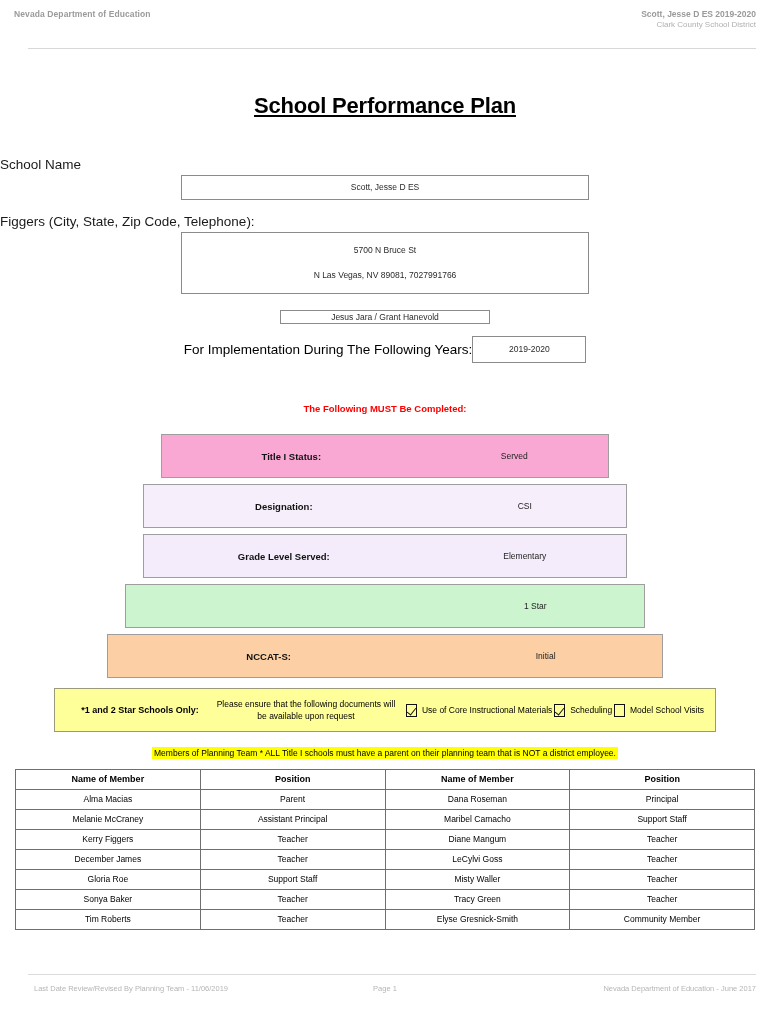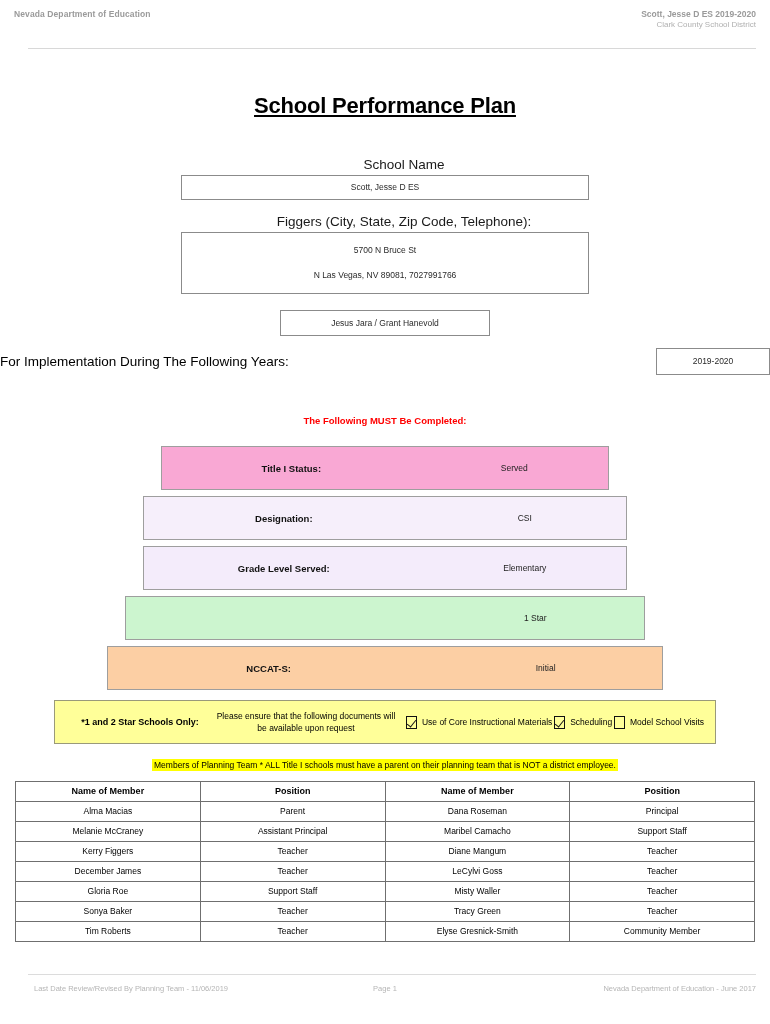--- a/index.html
+++ b/index.html
@@ -67,25 +67,24 @@
     margin-top: 55px;
     letter-spacing: -0.2px;
     text-decoration: underline;
   }
 
   
   .ident {
     margin-top: 38px;
   }
   .field-label {
-    text-align: center;
+    text-align: left;
     font-size: 13.5px;
     color: #1a1a1a;
     margin-bottom: 3px;
-    padding-left: 38px;
   }
   .box {
     border: 1px solid #8b8b8b;
     background: #fff;
     box-sizing: border-box;
     display: flex;
     flex-direction: column;
     align-items: center;
     justify-content: center;
   }
@@ -118,27 +117,27 @@
     gap: 38px;
   }
   .supt-label {
     font-size: 13.5px;
     text-align: center;
     line-height: 1.25;
     width: 210px;
   }
   .supt-box {
     width: 210px;
-    height: 26px;
+    height: 14px;
   }
 
   .impl-row {
     display: flex;
     align-items: center;
-    justify-content: space-between;
+    justify-content: center;
     margin-top: 12px;
   }
   .impl-label {
     font-size: 13.5px;
   }
   .impl-box {
     width: 114px;
     height: 27px;
   }
 

